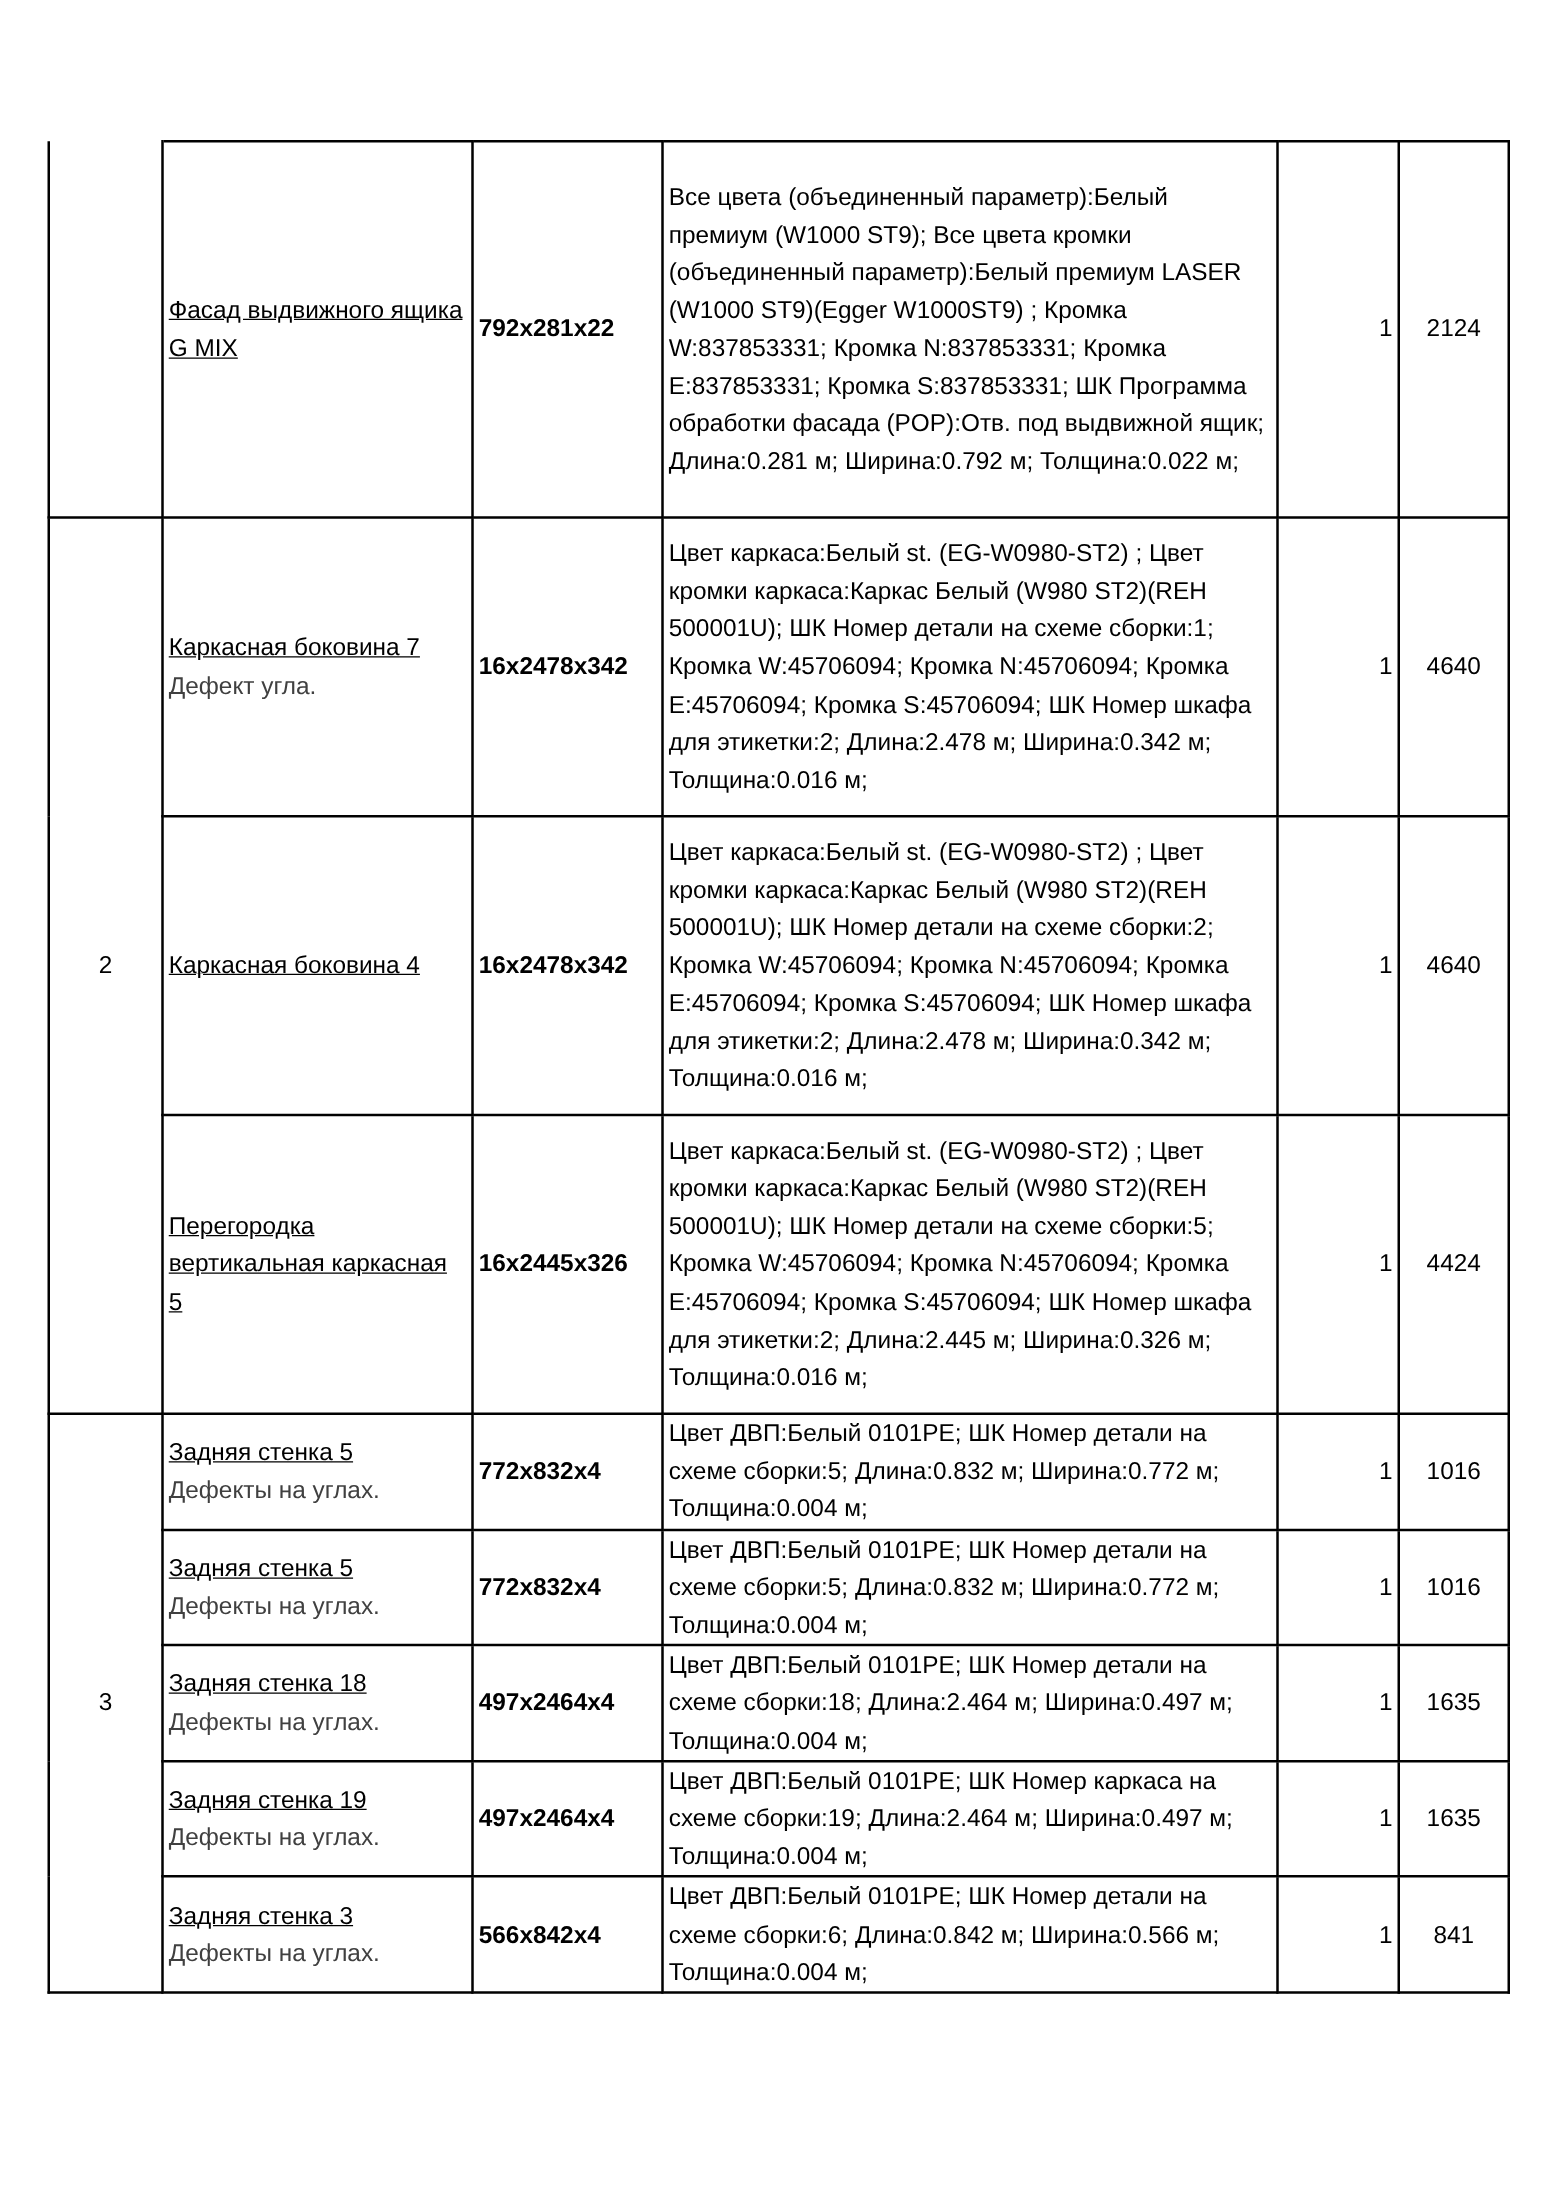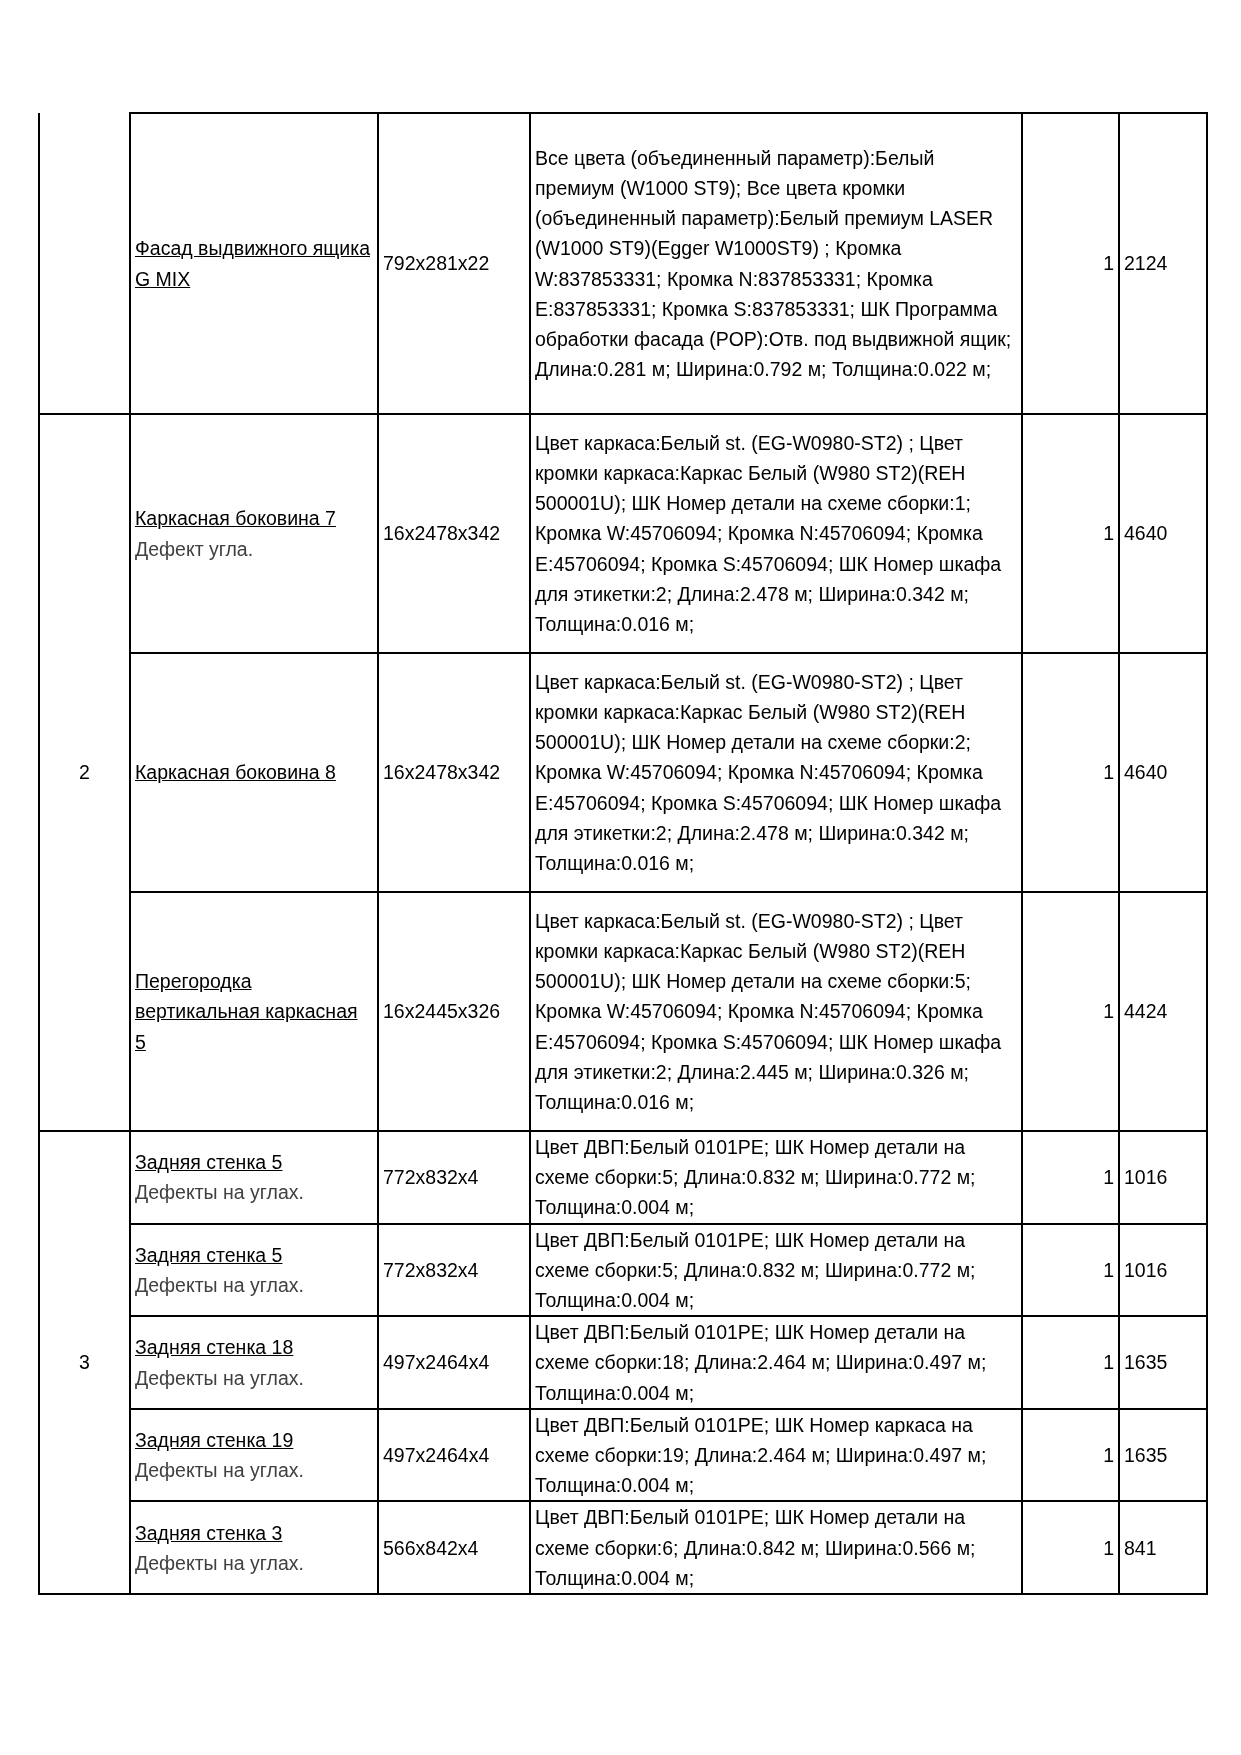--- a/index.html
+++ b/index.html
@@ -32,24 +32,24 @@
       line-height: 30.2px;
     }
     table.parts td {
       border: 2px solid #000000;
       padding: 0 4px;
       vertical-align: middle;
       overflow: hidden;
     }
     td.col-group { width: 81px; text-align: center; padding: 0; }
     td.col-name { width: 238px; }
-    td.col-size { width: 142px; }
+    td.col-size { width: 142px; font-weight: bold; }
     td.col-desc { width: 482px; }
     td.col-qty { width: 87px; text-align: right; }
-    td.col-price { width: 78px; text-align: left; }
+    td.col-price { width: 78px; text-align: center; }
     td.group-cont { border-top: none !important; }
     .defect { color: #404040; display: block; }
     .name-line { display: block; text-decoration: underline; }
     tr.tall td { height: 299px; }
     tr.tall2 td { height: 237px; }
     tr.short td { height: 87px; }
   </style>
 </head>
 <body>
 
@@ -74,21 +74,21 @@
           <span class="name-line">Каркасная боковина 7</span>
           <span class="defect">Дефект угла.</span>
         </td>
         <td class="col-size">16x2478x342</td>
         <td class="col-desc">Цвет каркаса:Белый st. (EG-W0980-ST2) ; Цвет кромки каркаса:Каркас Белый (W980 ST2)(REH 500001U); ШК Номер детали на схеме сборки:1; Кромка W:45706094; Кромка N:45706094; Кромка E:45706094; Кромка S:45706094; ШК Номер шкафа для этикетки:2; Длина:2.478 м; Ширина:0.342 м; Толщина:0.016 м;</td>
         <td class="col-qty">1</td>
         <td class="col-price">4640</td>
       </tr>
       <tr class="tall2">
         <td class="col-name">
-          <span class="name-line">Каркасная боковина 8</span>
+          <span class="name-line">Каркасная боковина 4</span>
         </td>
         <td class="col-size">16x2478x342</td>
         <td class="col-desc">Цвет каркаса:Белый st. (EG-W0980-ST2) ; Цвет кромки каркаса:Каркас Белый (W980 ST2)(REH 500001U); ШК Номер детали на схеме сборки:2; Кромка W:45706094; Кромка N:45706094; Кромка E:45706094; Кромка S:45706094; ШК Номер шкафа для этикетки:2; Длина:2.478 м; Ширина:0.342 м; Толщина:0.016 м;</td>
         <td class="col-qty">1</td>
         <td class="col-price">4640</td>
       </tr>
       <tr class="tall2">
         <td class="col-name">
           <span class="name-line">Перегородка вертикальная каркасная 5</span>
         </td>

